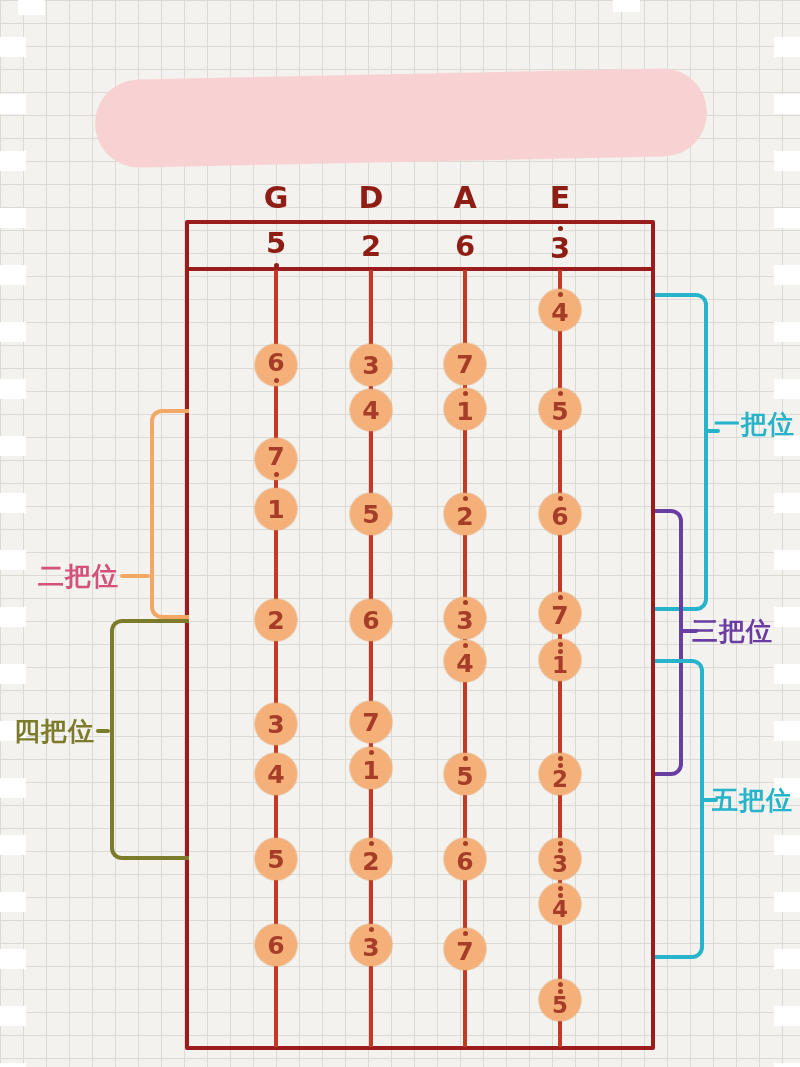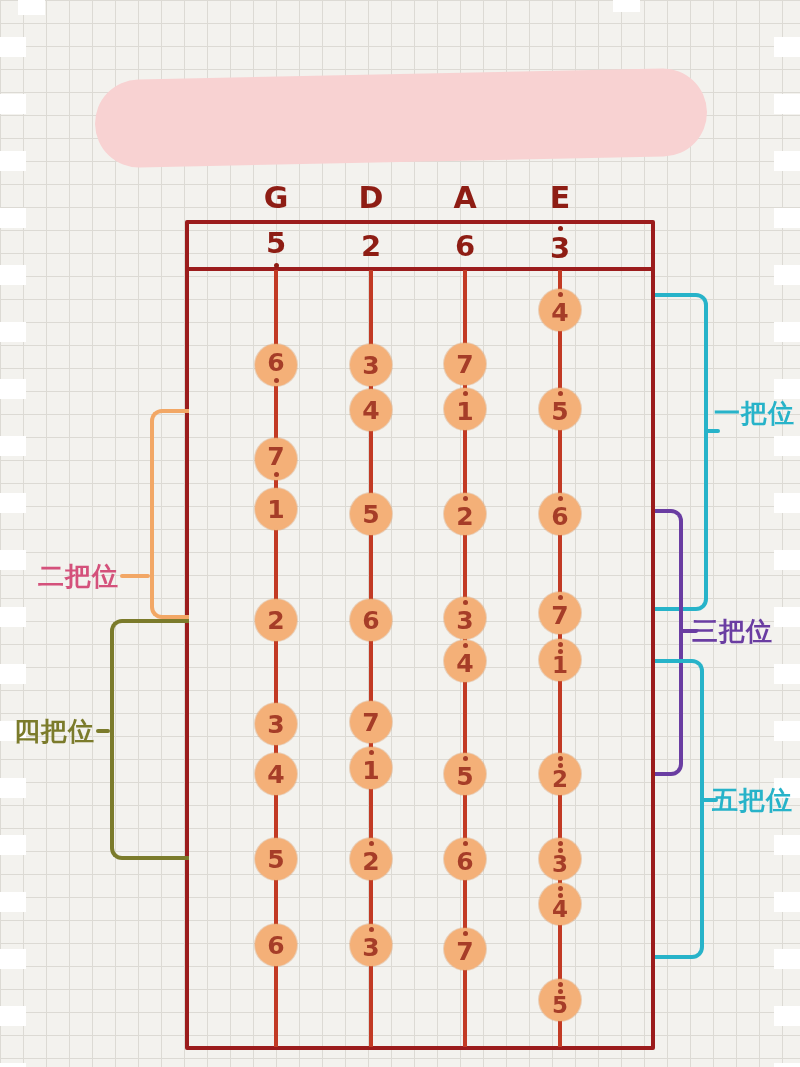--- a/index.html
+++ b/index.html
@@ -220,21 +220,21 @@
         <span class="dot dot-t"></span>
         <span class="dot dot-t2"></span>
       </div>
       <div class="note circled oct2" style="left: 560px; top: 1000px;">
         <span class="digit">5</span>
         <span class="dot dot-t"></span>
         <span class="dot dot-t2"></span>
       </div>
       <div class="bracket right" style="top: 293px; height: 318px; border-color: rgb(39, 179, 201); left: 655px; width: 53px;"></div>
       <div class="bracket-arm" style="top: 429px; background: rgb(39, 179, 201); left: 704px; width: 16px;"></div>
-      <div class="pos-label" style="left: 714px; top: 413px; color: rgb(39, 179, 201);">一把位</div>
+      <div class="pos-label" style="left: 714px; top: 424px; color: rgb(39, 179, 201);">一把位</div>
       <div class="bracket left" style="top: 409px; height: 210px; border-color: rgb(242, 167, 101); left: 150px; width: 39px;"></div>
       <div class="bracket-arm" style="top: 574px; background: rgb(242, 167, 101); left: 120px; width: 30px;"></div>
       <div class="pos-label" style="left: 38px; top: 576px; color: rgb(212, 81, 123);">二把位</div>
       <div class="bracket right" style="top: 509px; height: 267px; border-color: rgb(106, 61, 162); left: 655px; width: 28px;"></div>
       <div class="bracket-arm" style="top: 629px; background: rgb(106, 61, 162); left: 679px; width: 19px;"></div>
       <div class="pos-label" style="left: 692px; top: 631px; color: rgb(106, 61, 162);">三把位</div>
       <div class="bracket left" style="top: 619px; height: 241px; border-color: rgb(123, 123, 43); left: 110px; width: 79px;"></div>
       <div class="bracket-arm" style="top: 729px; background: rgb(123, 123, 43); left: 96px; width: 14px;"></div>
       <div class="pos-label" style="left: 14px; top: 731px; color: rgb(123, 123, 43);">四把位</div>
       <div class="bracket right" style="top: 659px; height: 300px; border-color: rgb(39, 179, 201); left: 655px; width: 49px;"></div>

